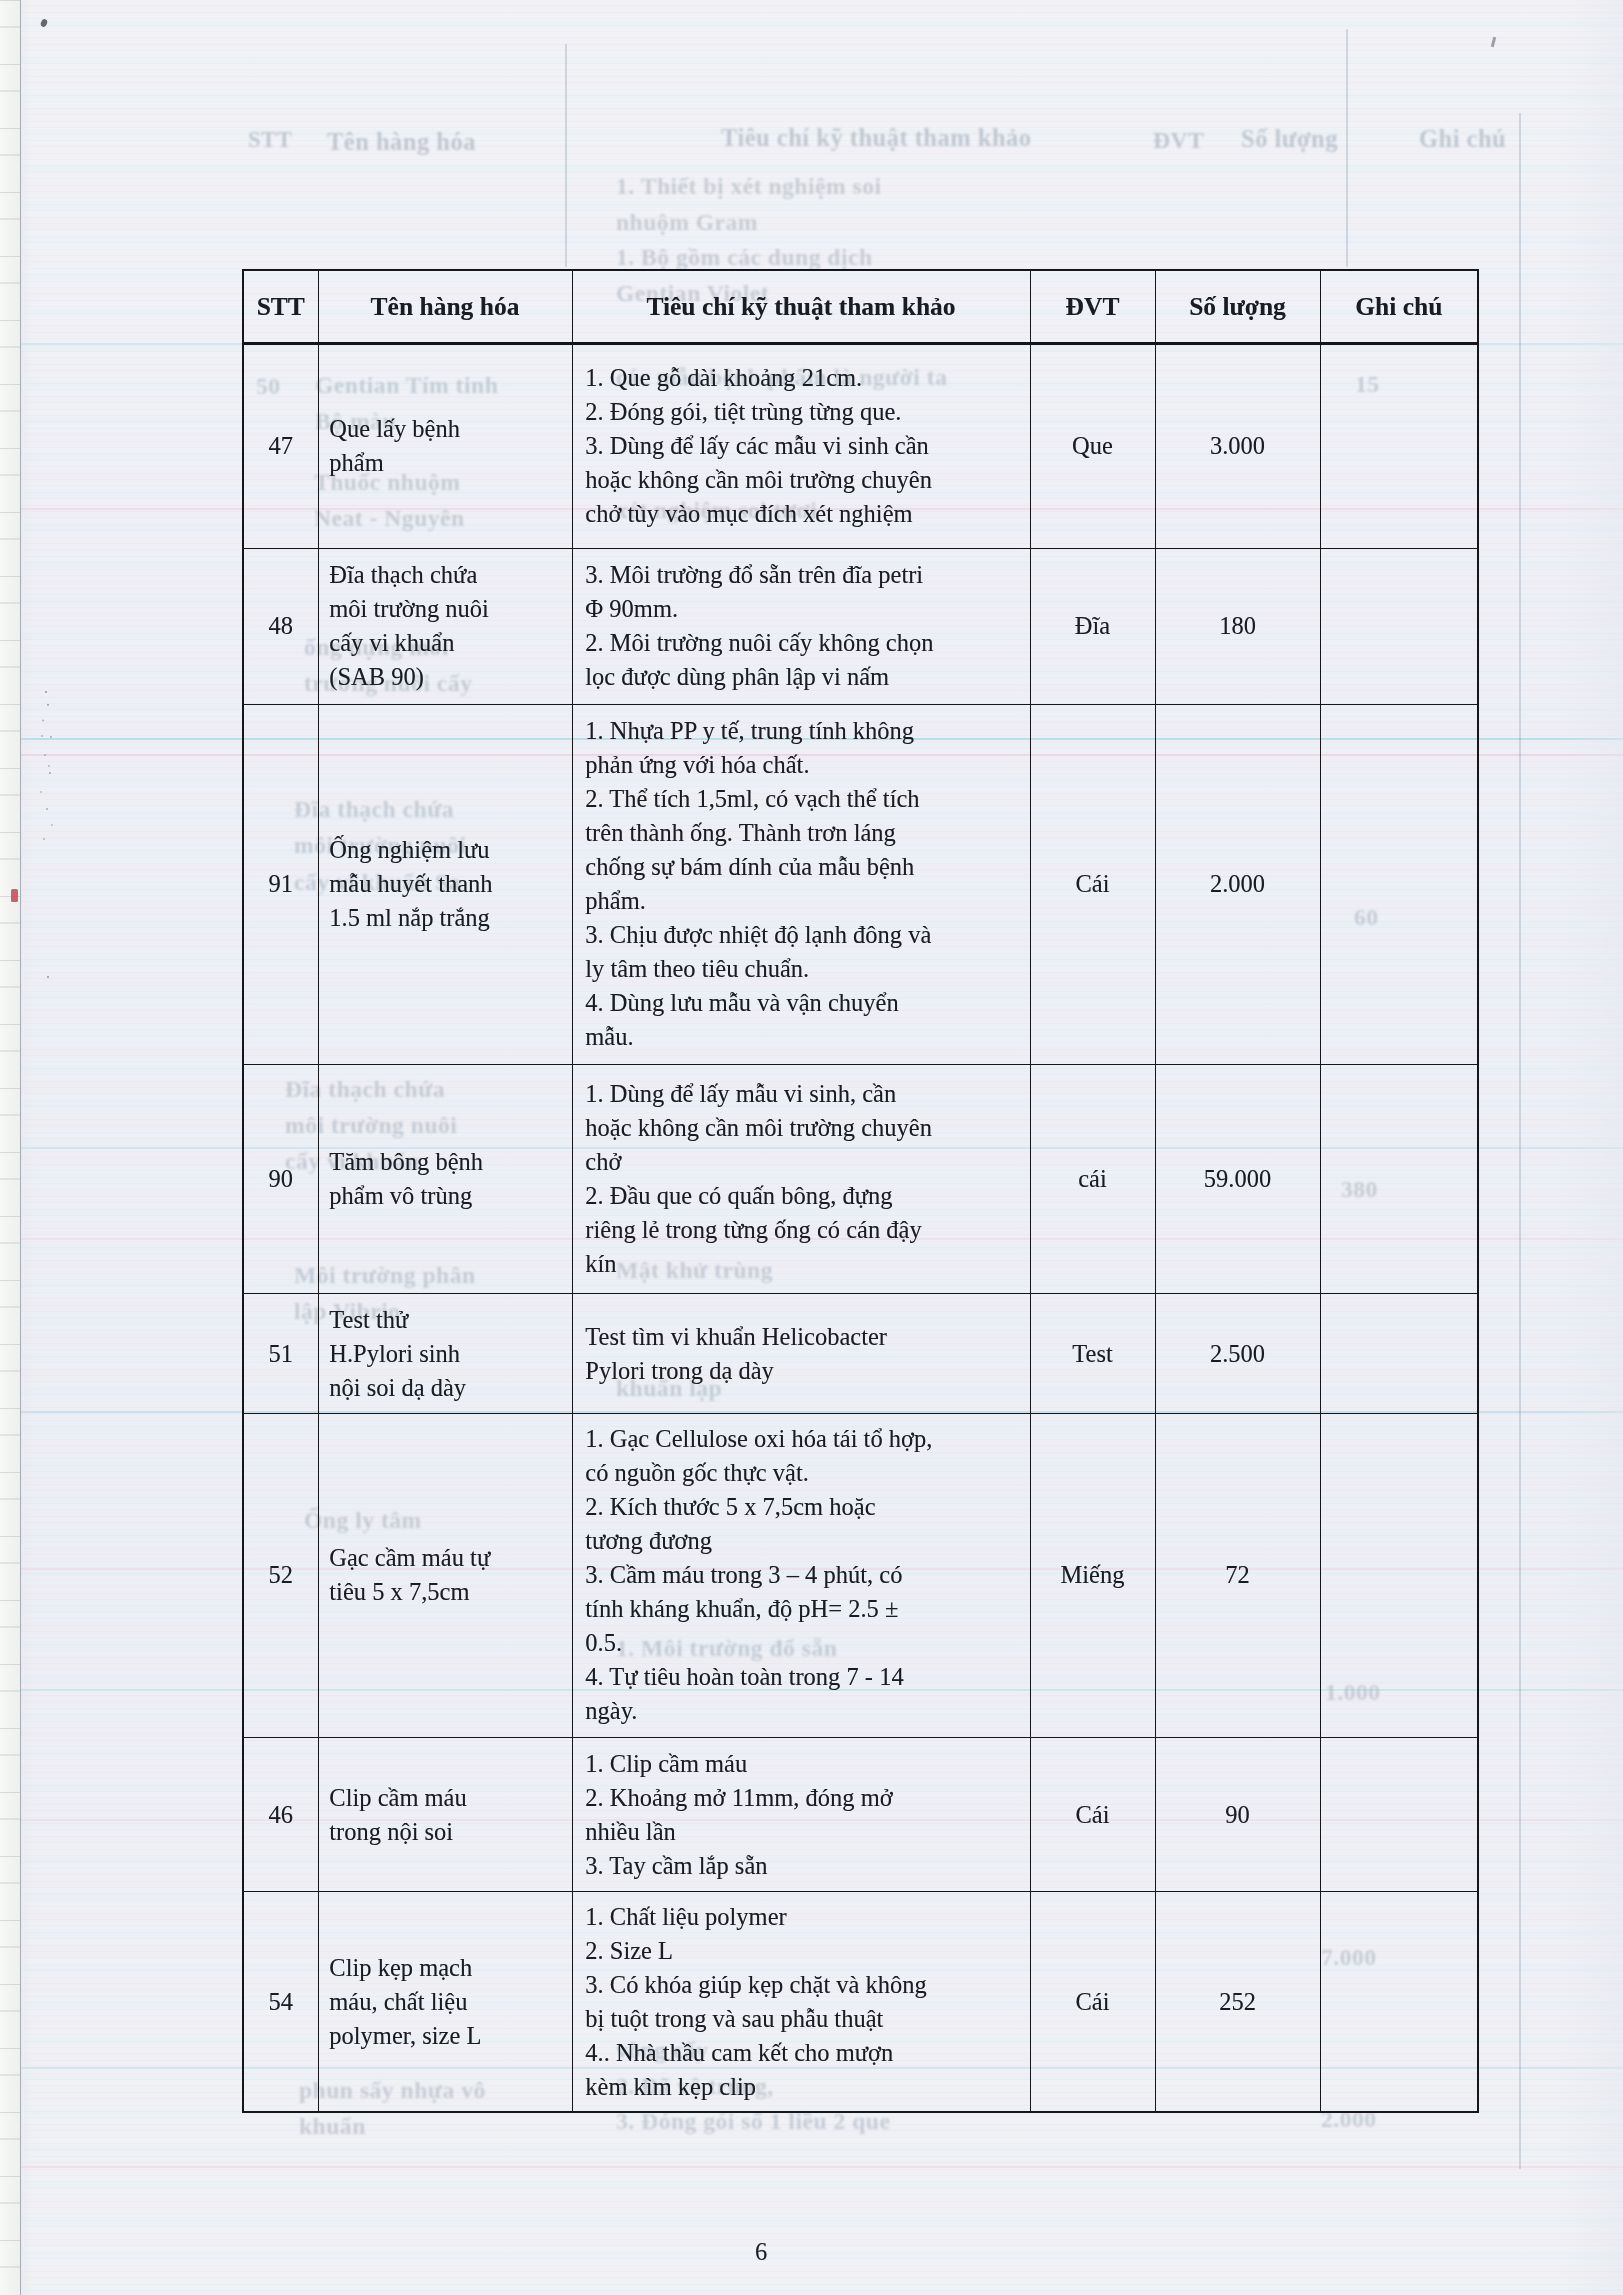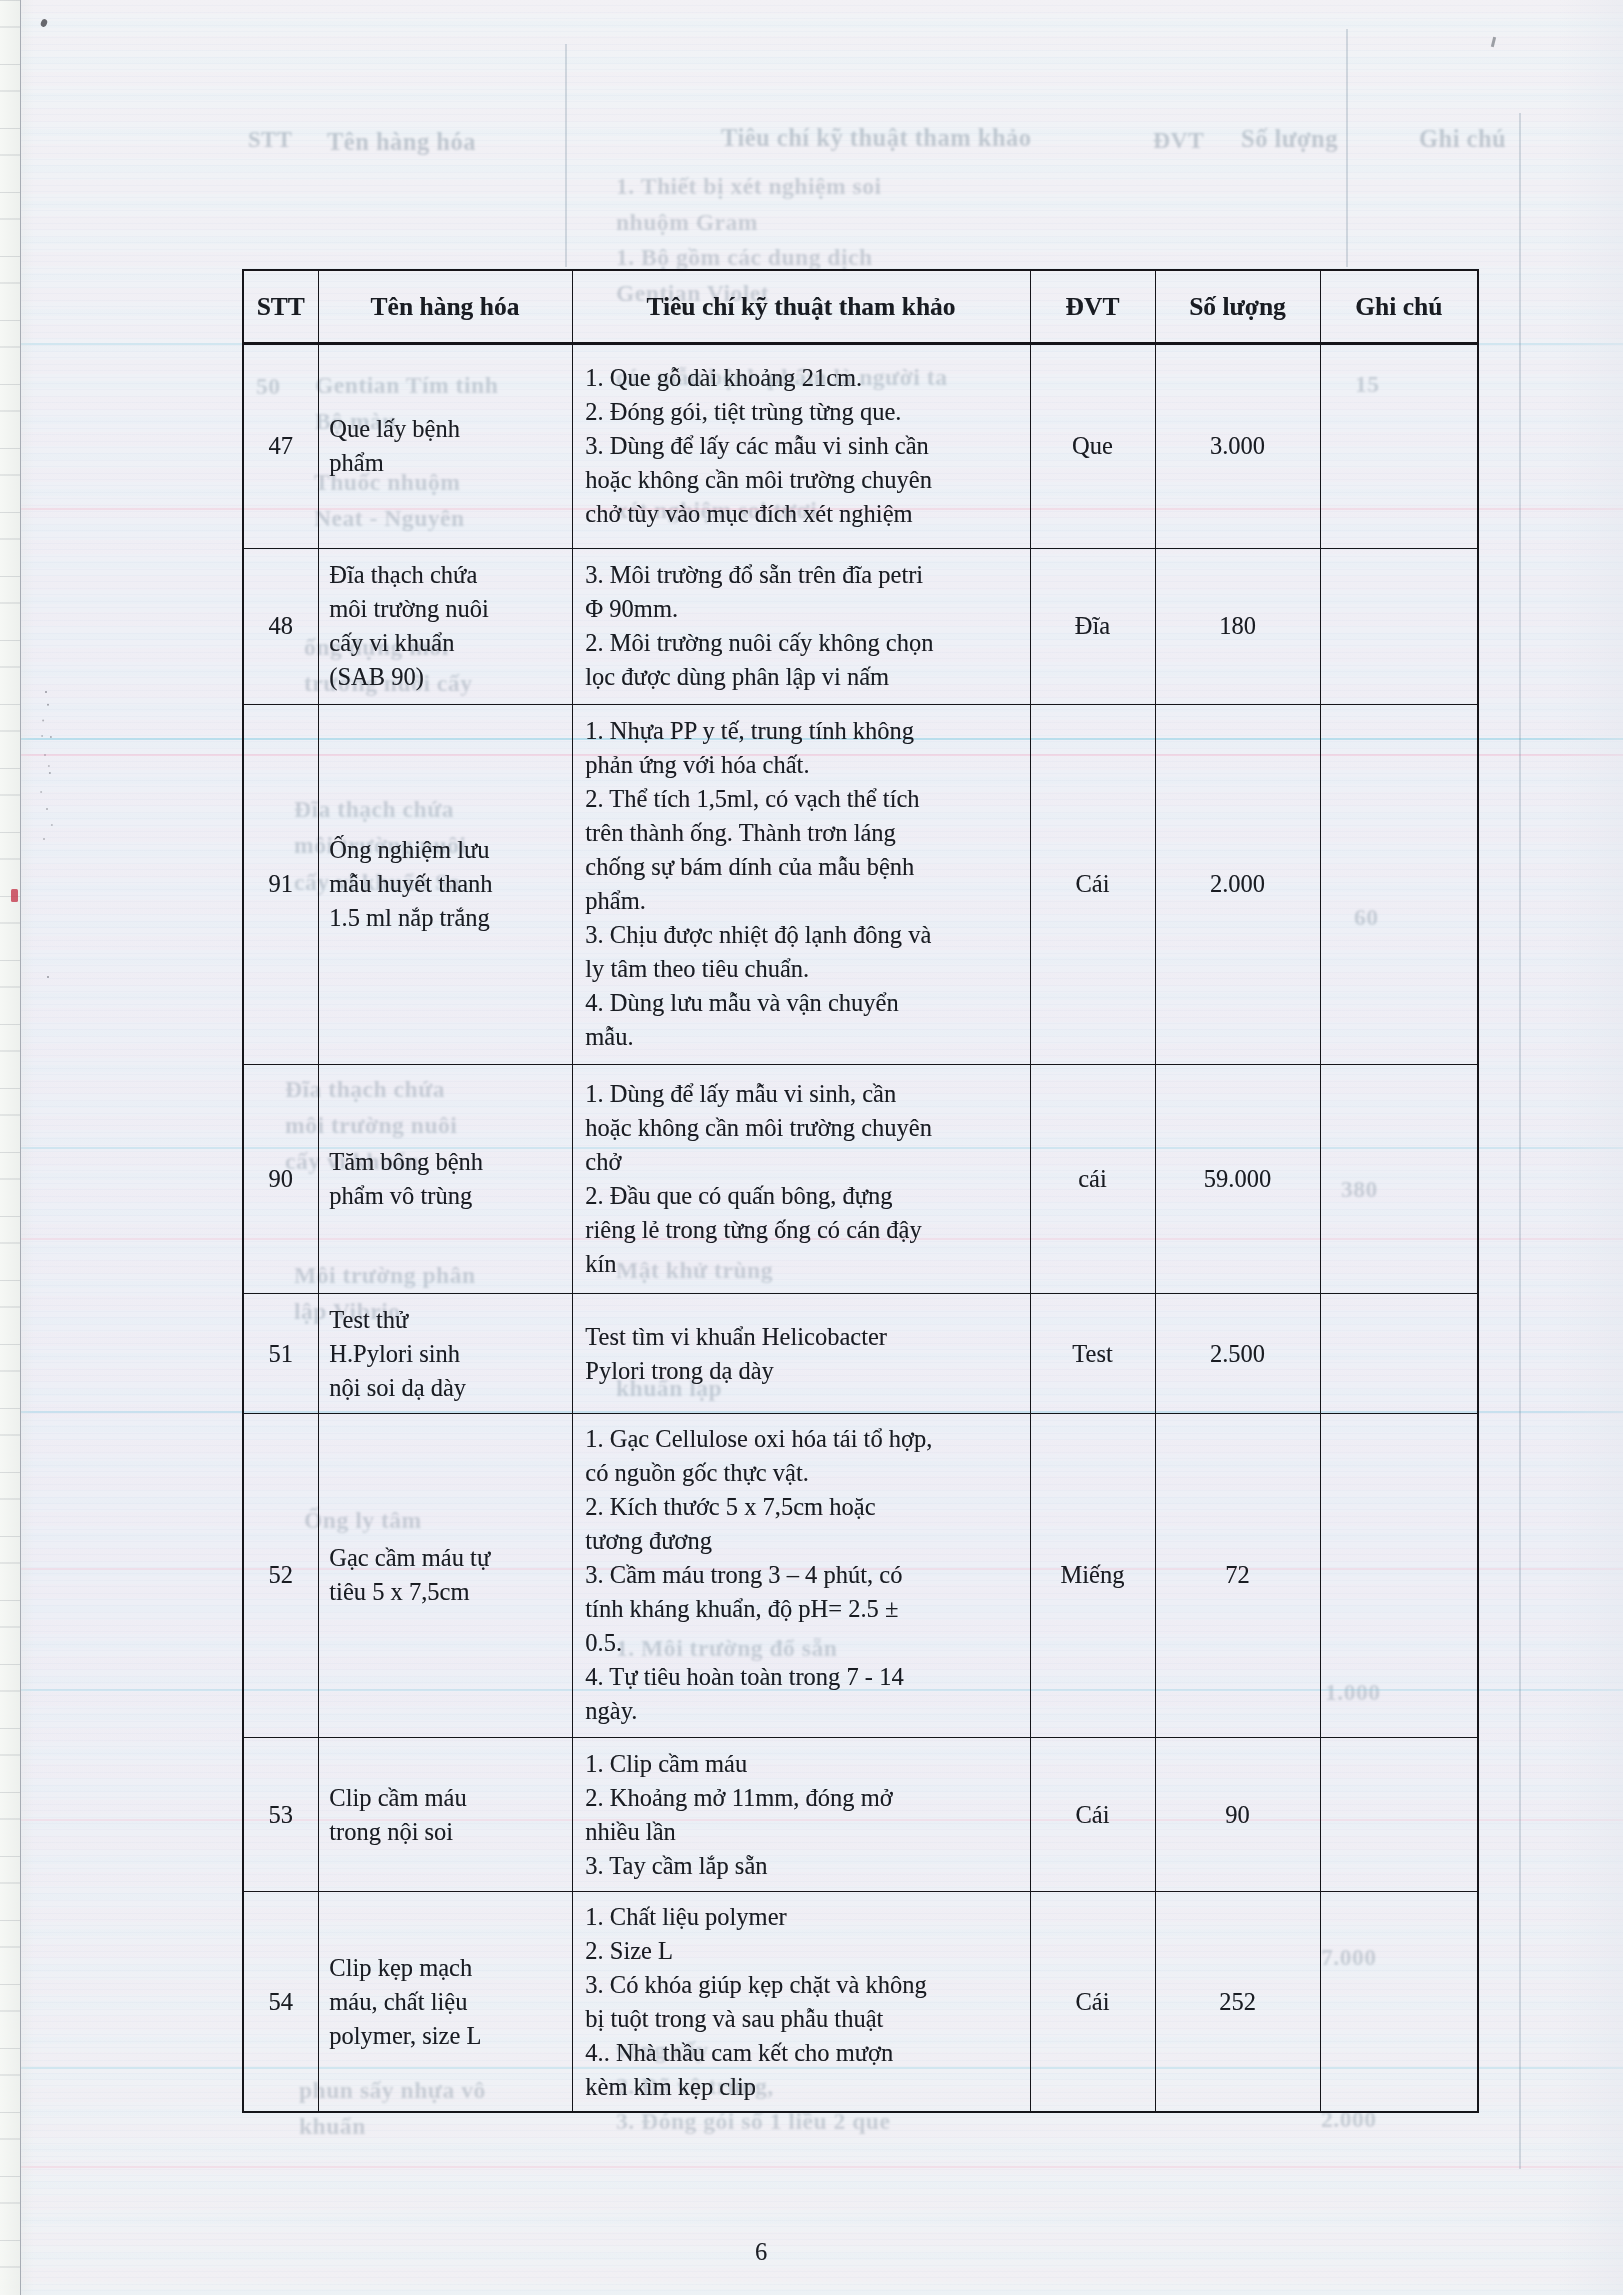--- a/index.html
+++ b/index.html
@@ -244,21 +244,21 @@
 3. Cầm máu trong 3 – 4 phút, có
 tính kháng khuẩn, độ pH= 2.5 ±
 0.5.
 4. Tự tiêu hoàn toàn trong 7 - 14
 ngày.</td>
       <td class="unit">Miếng</td>
       <td class="qty">72</td>
       <td class="note"></td>
     </tr>
     <tr class="h53">
-      <td class="stt">53</td>
+      <td class="stt">46</td>
       <td class="name">Clip cầm máu
 trong nội soi</td>
       <td class="spec">1. Clip cầm máu
 2. Khoảng mở 11mm, đóng mở
 nhiều lần
 3. Tay cầm lắp sẵn</td>
       <td class="unit">Cái</td>
       <td class="qty">90</td>
       <td class="note"></td>
     </tr>

